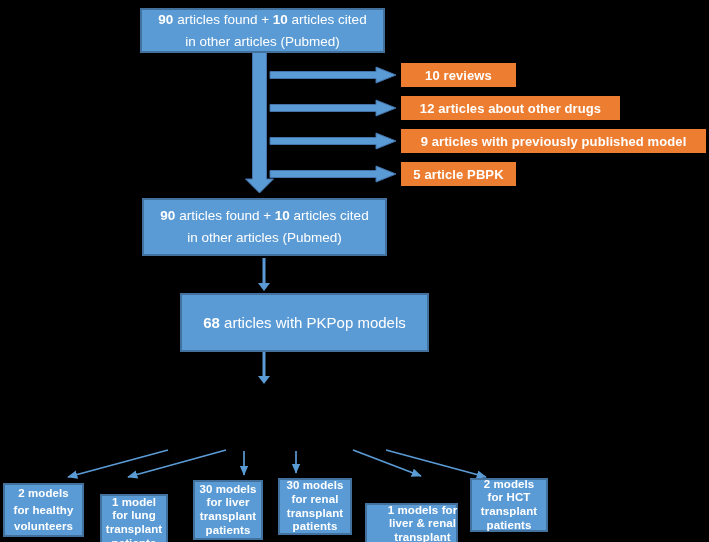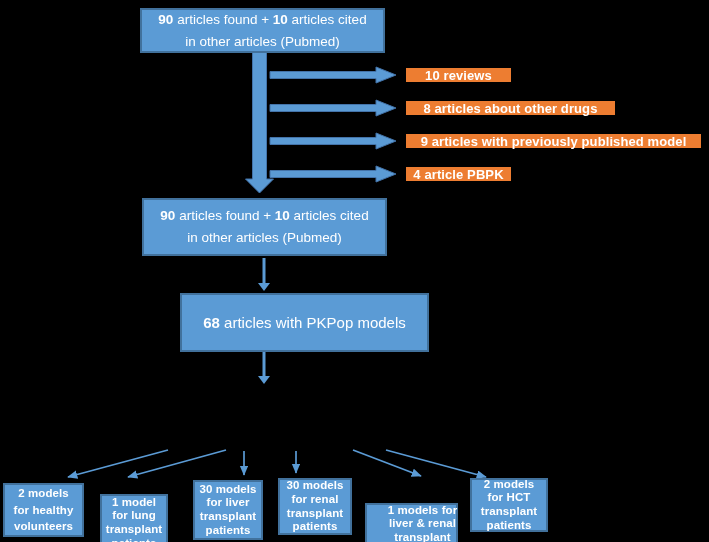--- a/index.html
+++ b/index.html
@@ -8,21 +8,21 @@
     font-family:"Liberation Sans",sans-serif;
   }
   .arrow-layer{position:absolute;left:0;top:0;width:709px;height:542px;z-index:0;}
   .box{
     position:absolute;box-sizing:border-box;z-index:1;
     display:flex;flex-direction:column;align-items:center;justify-content:center;
     text-align:center;color:#ffffff;
   }
   .blue{background:#5B9BD5;border:2px solid #41719C;}
   .orange{
-    background:#ED7D31;border:6px solid #000000;
+    background:#ED7D31;border:1px solid #000000;
     font-weight:700;font-size:13px;white-space:nowrap;letter-spacing:.1px;
   }
   .big{font-size:13.5px;line-height:1.6;}
   .mid{font-size:15px;line-height:1.4;}
   .b{font-weight:700;}
   .bbox{font-size:11.5px;font-weight:700;line-height:1.18;letter-spacing:.1px;}
   .bbox.three{line-height:1.45;}
   .bbox div{white-space:nowrap;}
 </style>
 </head>
@@ -64,27 +64,27 @@
 
   <div class="box blue big" style="left:140px;top:8px;width:245px;height:45px;">
     <div><span class="b">90</span><span> articles found + </span><span class="b">10</span><span> articles cited</span></div>
     <div>in other articles (Pubmed)</div>
   </div>
 
   <div class="box orange" style="left:400px;top:62px;width:117px;height:26px;">
     <span>10 reviews</span>
   </div>
   <div class="box orange" style="left:400px;top:95px;width:221px;height:26px;">
-    <span>8 articles about other drugs</span>
+    <span>12 articles about other drugs</span>
   </div>
   <div class="box orange" style="left:400px;top:128px;width:307px;height:26px;align-items:center;">
     <span>9 articles with previously published model</span>
   </div>
   <div class="box orange" style="left:400px;top:161px;width:117px;height:26px;">
-    <span>4 article PBPK</span>
+    <span>5 article PBPK</span>
   </div>
 
   <div class="box blue big" style="left:142px;top:198px;width:245px;height:58px;">
     <div><span class="b">90</span><span> articles found + </span><span class="b">10</span><span> articles cited</span></div>
     <div>in other articles (Pubmed)</div>
   </div>
 
   <div class="box blue mid" style="left:136px;top:293px;width:249px;height:59px;margin-left:44px;">
     <div><span class="b">68</span><span> articles with PKPop models</span></div>
   </div>

